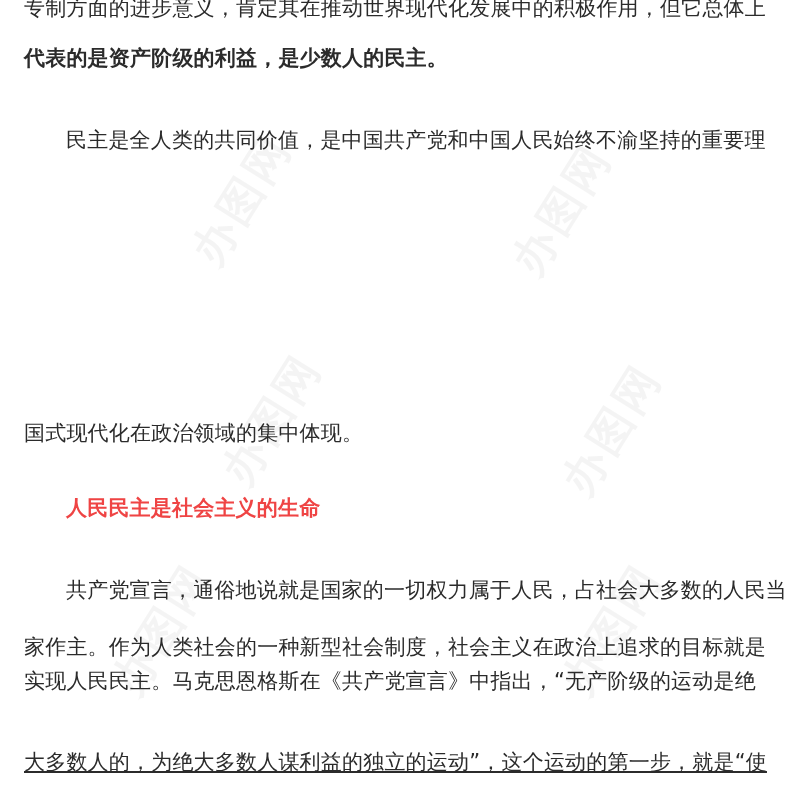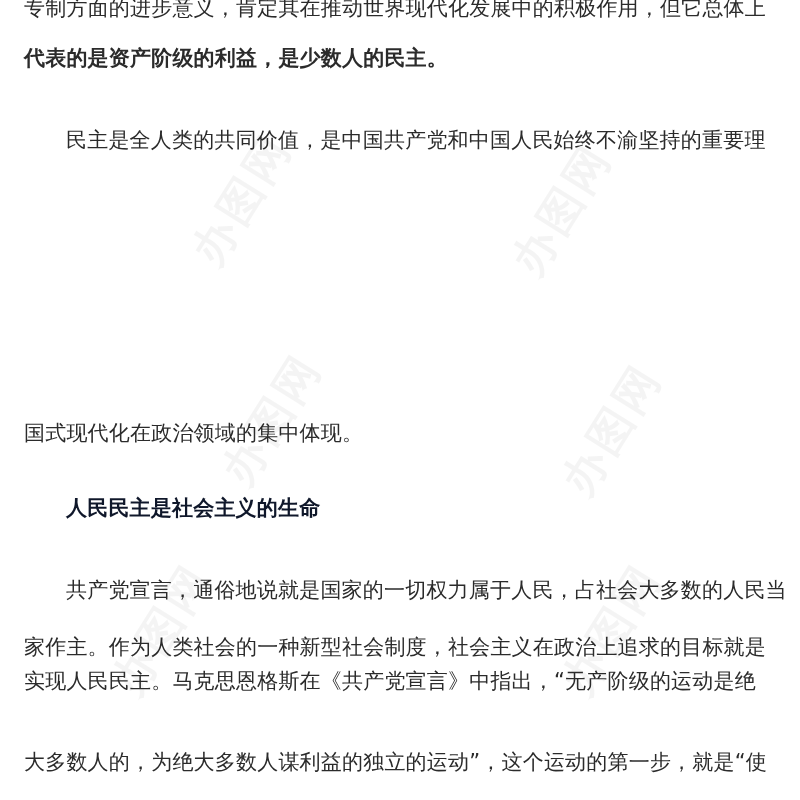--- a/index.html
+++ b/index.html
@@ -15,21 +15,21 @@
     position: absolute;
     left: 24px;
     width: 756px;
     font-size: 21px;
     line-height: 28px;
     height: 28px;
     white-space: nowrap;
     letter-spacing: 0.2px;
   }
   .indent { left: 66px; width: 714px; }
-  .heading { font-weight: bold; color: #0f172a; }
+  .heading { font-weight: bold; color: #ef4444; }
   .watermark {
     position: absolute;
     font-size: 44px;
     color: rgba(0,0,0,0.045);
     transform: rotate(-58deg);
     white-space: nowrap;
     pointer-events: none;
     font-weight: bold;
     letter-spacing: 4px;
   }
@@ -50,15 +50,15 @@
   <div class="line" style="top:44px;font-weight:bold;">代表的是资产阶级的利益，是少数人的民主。</div>
 
   <div class="line indent" style="top:126px;">民主是全人类的共同价值，是中国共产党和中国人民始终不渝坚持的重要理</div>
   <div class="line" style="top:411px;margin-top:8px;">国式现代化在政治领域的集中体现。</div>
 
   <div class="line indent heading" style="top:494px;">人民民主是社会主义的生命</div>
 
   <div class="line indent" style="top:576px;">共产党宣言，通俗地说就是国家的一切权力属于人民，占社会大多数的人民当</div>
   <div class="line" style="top:633px;">家作主。作为人类社会的一种新型社会制度，社会主义在政治上追求的目标就是</div>
   <div class="line" style="top:667px;">实现人民民主。马克思恩格斯在《共产党宣言》中指出，“无产阶级的运动是绝</div>
-  <div class="line" style="top:748px;">大多数人的，为绝大多数人谋利益的独立的运动”，这个运动的第一步，就是“使</div>
+  <div class="line" style="top:748px;text-decoration:underline;">大多数人的，为绝大多数人谋利益的独立的运动”，这个运动的第一步，就是“使</div>
 
 </div>
 
 </body></html>

